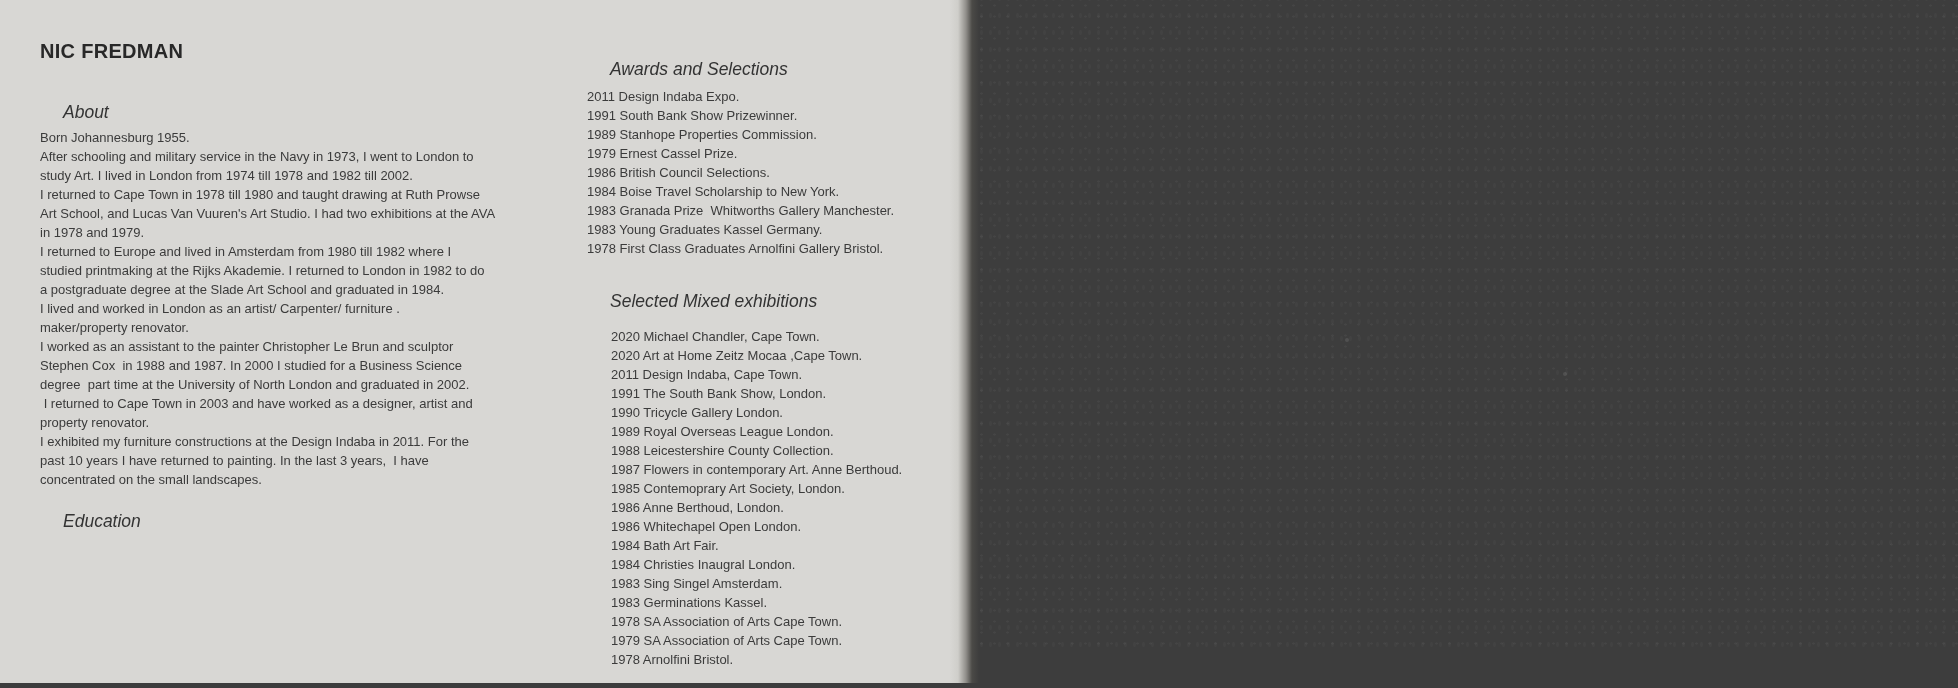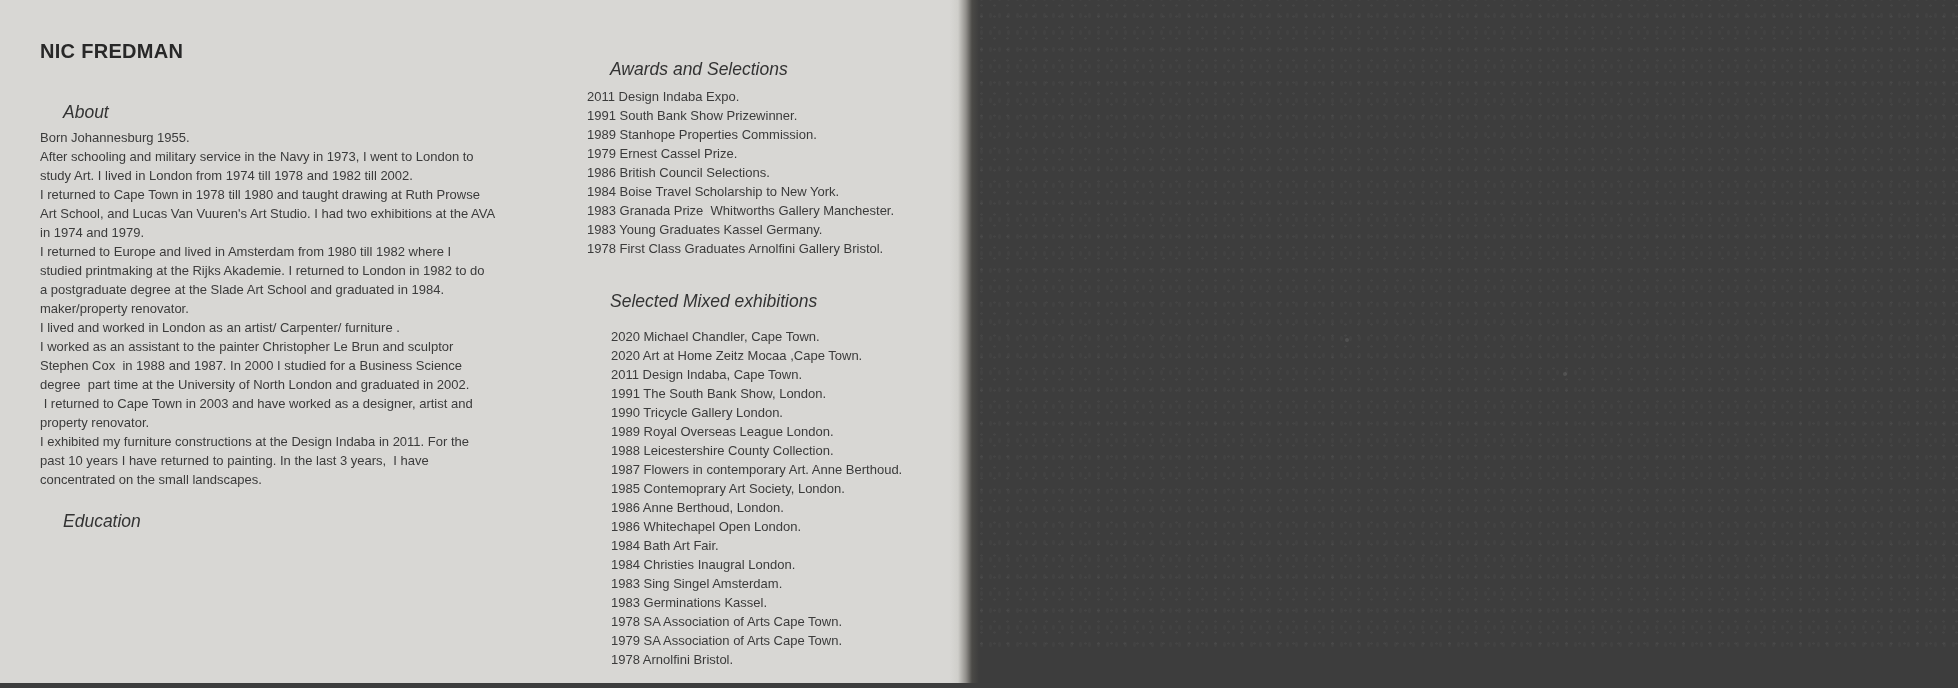--- a/index.html
+++ b/index.html
@@ -75,31 +75,31 @@
           <div class="tline">Born Johannesburg 1955.</div>
 
           <div class="tline">After schooling and military service in the Navy in 1973, I went to London to</div>
 
           <div class="tline">study Art. I lived in London from 1974 till 1978 and 1982 till 2002.</div>
 
           <div class="tline">I returned to Cape Town in 1978 till 1980 and taught drawing at Ruth Prowse</div>
 
           <div class="tline">Art School, and Lucas Van Vuuren's Art Studio. I had two exhibitions at the AVA</div>
 
-          <div class="tline">in 1974 and 1979.</div>
+          <div class="tline">in 1978 and 1979.</div>
 
           <div class="tline">I returned to Europe and lived in Amsterdam from 1980 till 1982 where I</div>
 
           <div class="tline">studied printmaking at the Rijks Akademie. I returned to London in 1982 to do</div>
 
           <div class="tline">a postgraduate degree at the Slade Art School and graduated in 1984.</div>
 
+          <div class="tline">I lived and worked in London as an artist/ Carpenter/ furniture .</div>
+
           <div class="tline">maker/property renovator.</div>
-
-          <div class="tline">I lived and worked in London as an artist/ Carpenter/ furniture .</div>
 
           <div class="tline">I worked as an assistant to the painter Christopher Le Brun and sculptor</div>
 
           <div class="tline">Stephen Cox  in 1988 and 1987. In 2000 I studied for a Business Science</div>
 
           <div class="tline">degree  part time at the University of North London and graduated in 2002.</div>
 
           <div class="tline"> I returned to Cape Town in 2003 and have worked as a designer, artist and</div>
 
           <div class="tline">property renovator.</div>

